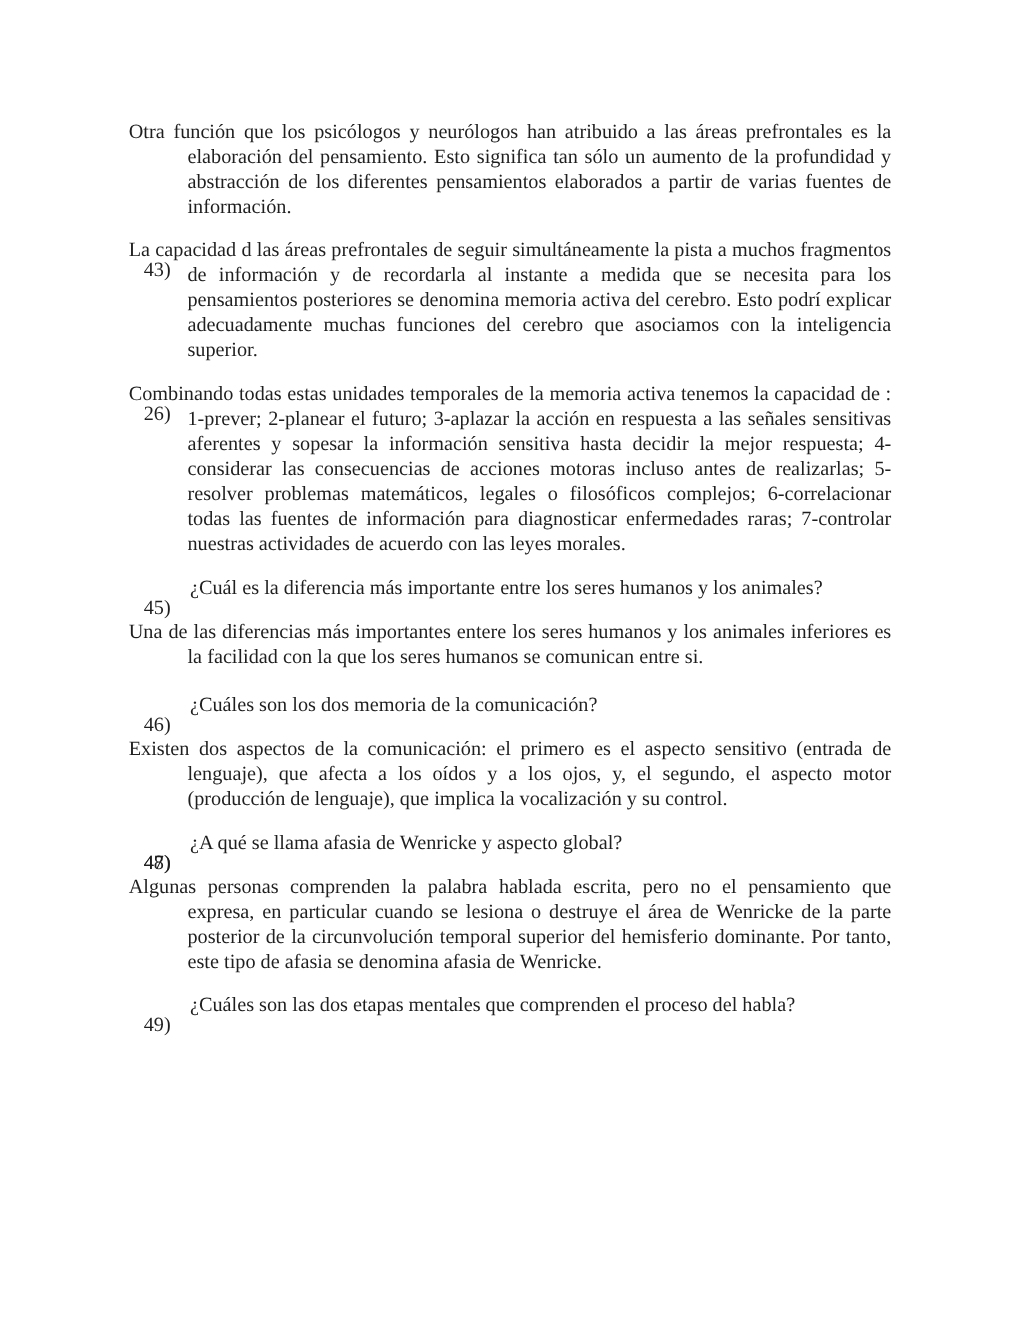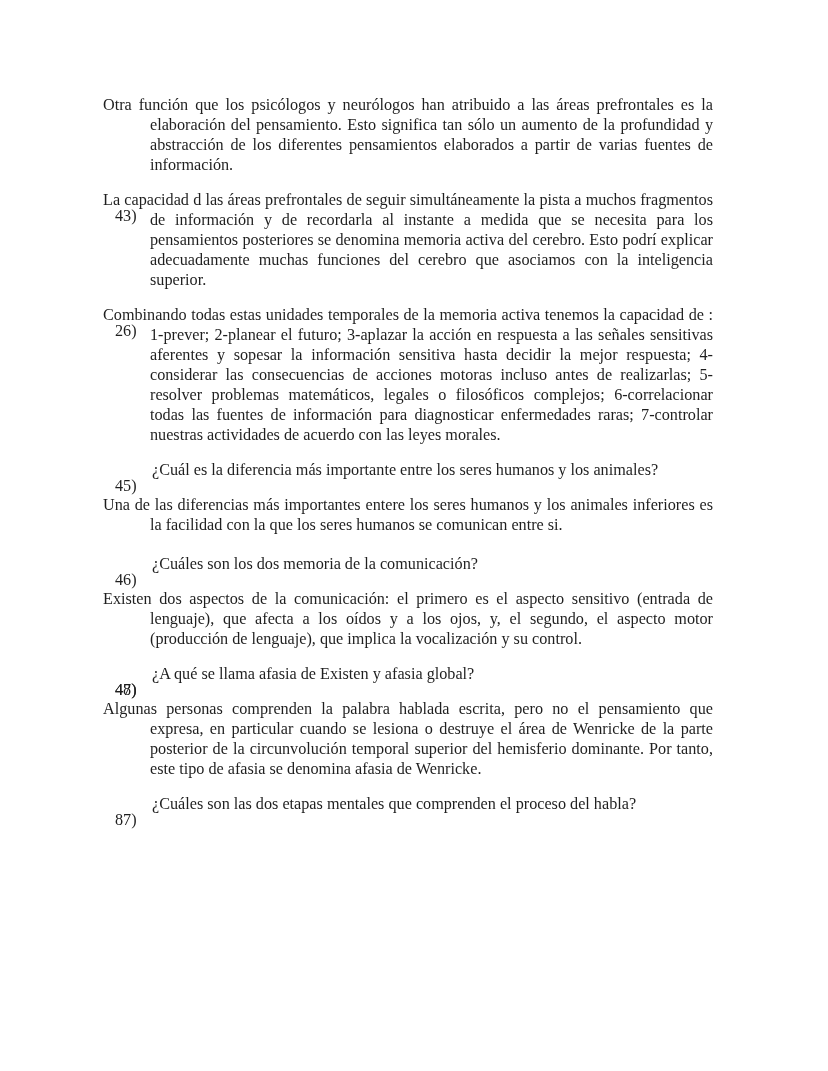--- a/index.html
+++ b/index.html
@@ -82,23 +82,23 @@
   </div>
 
   <p class="para">Existen dos aspectos de la comunicación: el primero es el aspecto sensitivo (entrada de lenguaje), que afecta a los oídos y a los ojos, y, el segundo, el aspecto motor (producción de lenguaje), que implica la vocalización y su control.</p>
 
   <div class="question">
     <span class="qnum">47)</span>
   </div>
 
   <div class="question">
     <span class="qnum">48)</span>
-    <span class="qtext">¿A qué se llama afasia de Existen y afasia global?</span>
+    <span class="qtext">¿A qué se llama afasia de Wenricke y aspecto global?</span>
   </div>
 
   <p class="para">Algunas personas comprenden la palabra hablada  escrita, pero no el pensamiento que expresa, en particular cuando se lesiona o destruye el área de Wenricke de la parte posterior de la circunvolución temporal superior del hemisferio dominante. Por tanto, este tipo de afasia se denomina afasia de Wenricke.</p>
 
   <div class="question">
-    <span class="qnum">87)</span>
+    <span class="qnum">49)</span>
     <span class="qtext">¿Cuáles son las dos etapas mentales que comprenden el proceso del habla?</span>
   </div>
 
 </div>
 
 </body></html>

